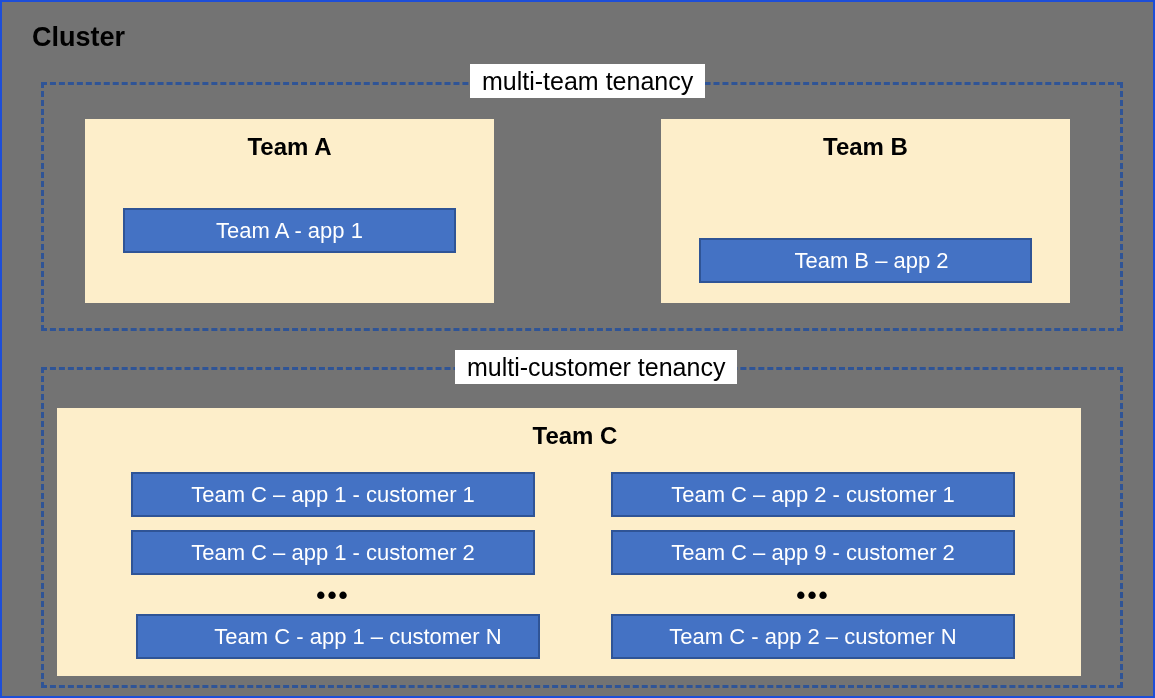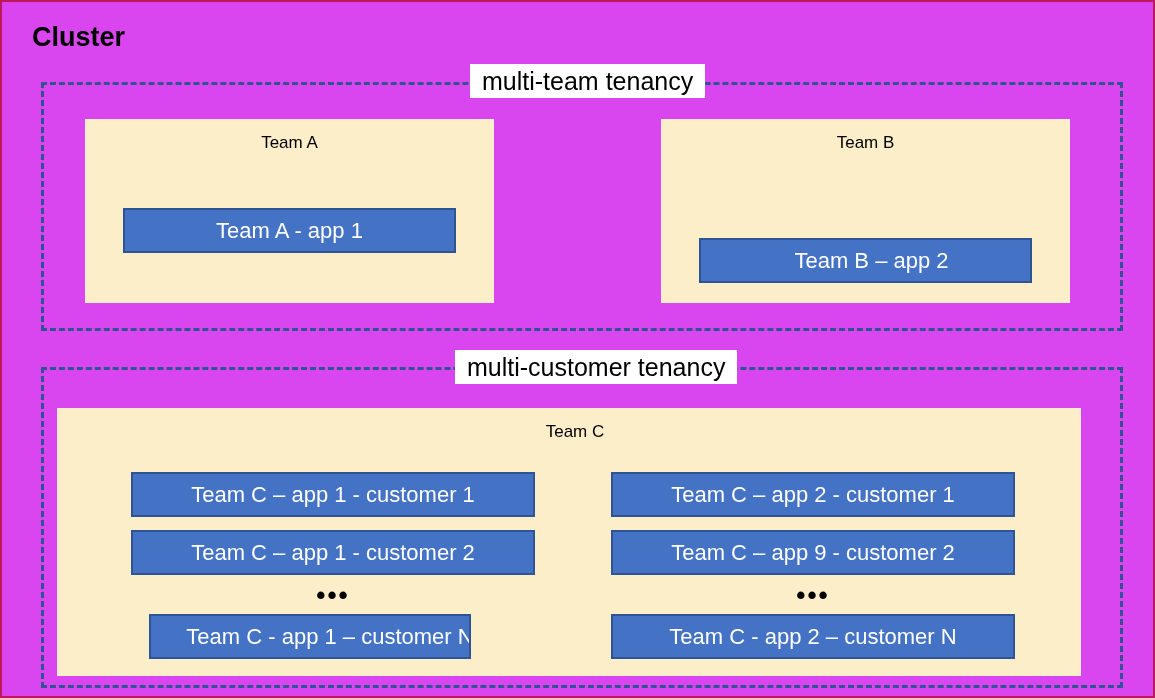--- a/index.html
+++ b/index.html
@@ -11,22 +11,22 @@
   body {
     font-family: "Liberation Sans", sans-serif;
   }
 
   
   #diagram {
     position: relative;
     width: 1155px;
     height: 698px;
     box-sizing: border-box;
-    background: #d946ef;
-    border: 2px solid #be185d;
+    background: #737373;
+    border: 2px solid #1d4ed8;
     overflow: hidden;
   }
 
   
   .cluster-title {
     position: absolute;
     left: 30px;
     top: 20px;
     font-size: 27px;
     font-weight: bold;
@@ -86,22 +86,22 @@
   }
   #team-a-box { left: 83px;  top: 117px; width: 409px; height: 184px; }
   #team-b-box { left: 659px; top: 117px; width: 409px; height: 184px; }
   #team-c-box { left: 55px;  top: 406px; width: 1024px; height: 268px; }
 
   .team-title {
     position: absolute;
     left: 0;
     right: 0;
     text-align: center;
-    font-size: 17px;
-    font-weight: normal;
+    font-size: 24px;
+    font-weight: bold;
     color: #000000;
     white-space: nowrap;
   }
   #team-a-box .team-title,
   #team-b-box .team-title { top: 14px; }
   #team-c-box .team-title { top: 14px; padding-left: 12px; }
 
   
   .app-box {
     position: absolute;
@@ -121,21 +121,21 @@
   
   #app-a1 { left: 38px; top: 89px; width: 333px; height: 45px; }
 
   
   #app-b1 { left: 38px; top: 63px; width: 333px; height: 45px; }
   #app-b2 { left: 38px; top: 119px; width: 333px; height: 45px; padding-left: 12px; }
 
   
   #app-c1-1 { left: 74px; top: 64px; width: 404px; height: 45px; }
   #app-c1-2 { left: 74px; top: 122px; width: 404px; height: 45px; }
-  #app-c1-n { left: 92px; top: 206px; width: 322px; height: 45px; padding-left: 40px; }
+  #app-c1-n { left: 79px; top: 206px; width: 404px; height: 45px; padding-left: 40px; }
 
   
   #app-c2-1 { left: 554px; top: 64px; width: 404px; height: 45px; }
   #app-c2-2 { left: 554px; top: 122px; width: 404px; height: 45px; }
   #app-c2-n { left: 554px; top: 206px; width: 404px; height: 45px; }
 
   
   .ellipsis {
     position: absolute;
     font-size: 26px;

